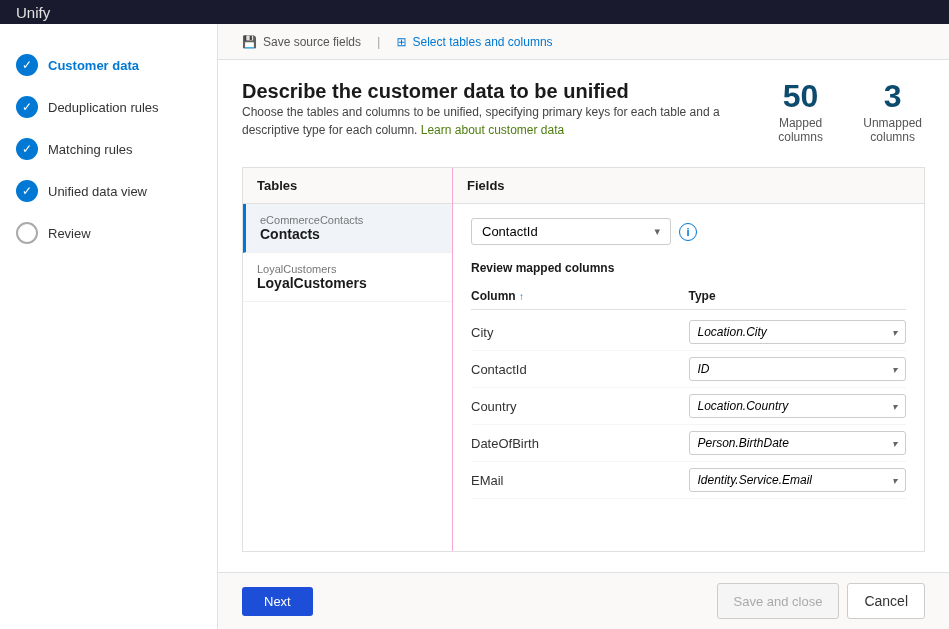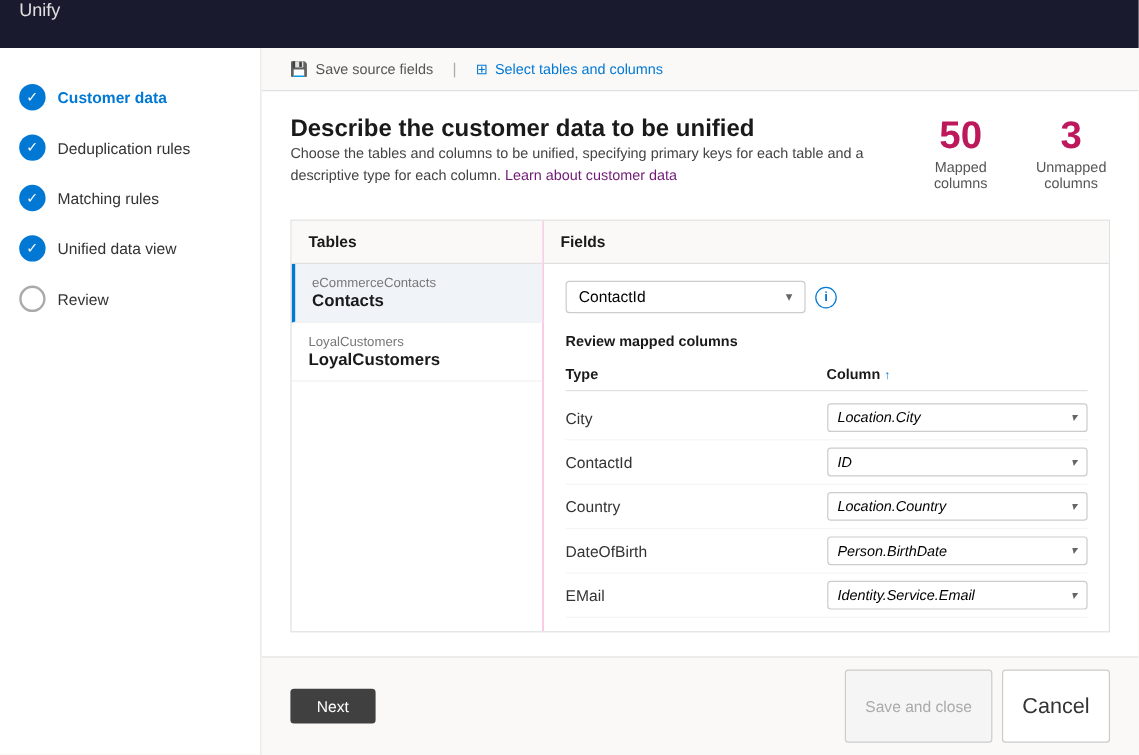--- a/index.html
+++ b/index.html
@@ -1,21 +1,21 @@
 <!DOCTYPE html>
 <html><head>
   <meta charset="utf-8">
   <style>
     * { box-sizing: border-box; margin: 0; padding: 0; }
     body { font-family: 'Segoe UI', Arial, sans-serif; font-size: 13px; background: #f3f2f1; height: 629px; width: 949px; overflow: hidden; }
 
     .app-container { display: flex; flex-direction: column; height: 629px; width: 949px; }
 
     
-    .top-bar { background: #1a1a2e; color: white; padding: 0 16px; height: 40px; display: flex; align-items: flex-start; }
+    .top-bar { background: #1a1a2e; color: white; padding: 0 16px; height: 24px; display: flex; align-items: center; }
     .top-bar-title { font-size: 15px; font-weight: 500; color: #e0e0e0; }
 
     
     .main-layout { display: flex; flex: 1; overflow: hidden; }
 
     
     .sidebar { width: 218px; background: #fff; border-right: 1px solid #e0e0e0; padding: 20px 0; flex-shrink: 0; }
     .sidebar-item { display: flex; align-items: center; padding: 10px 16px; cursor: pointer; }
     .sidebar-item.active .sidebar-label { color: #0078d4; font-weight: 600; }
     .sidebar-item .sidebar-label { color: #333; font-size: 13px; }
@@ -34,26 +34,26 @@
     .breadcrumb-separator { color: #aaa; }
 
     
     .page-content { flex: 1; padding: 20px 24px; overflow: hidden; display: flex; flex-direction: column; }
 
     
     .page-header { display: flex; align-items: flex-start; justify-content: space-between; margin-bottom: 12px; }
     .page-title { font-size: 20px; font-weight: 600; color: #1a1a1a; }
     .stats-row { display: flex; gap: 32px; align-items: flex-start; }
     .stat-item { text-align: center; }
-    .stat-number { font-size: 32px; font-weight: 700; color: #be185d; line-height: 1; }
+    .stat-number { font-size: 32px; font-weight: 700; color: #0c4a6e; line-height: 1; }
     .stat-label { font-size: 12px; color: #555; margin-top: 4px; }
 
     
     .page-desc { font-size: 12px; color: #444; line-height: 1.5; margin-bottom: 16px; }
-    .learn-link { color: #701a75; text-decoration: none; }
+    .learn-link { color: #4d7c0f; text-decoration: none; }
 
     
     .tables-fields { display: flex; flex: 1; gap: 0; border: 1px solid #e0e0e0; overflow: hidden; }
 
     
     .tables-panel { width: 210px; border-right: 1px solid #f9a8d4; flex-shrink: 0; }
     .panel-header { padding: 10px 14px; font-weight: 600; font-size: 13px; color: #1a1a1a; border-bottom: 1px solid #e0e0e0; background: #faf9f8; }
     .table-item { padding: 10px 14px; cursor: pointer; border-bottom: 1px solid #f0f0f0; }
     .table-item.selected { background: #f0f4f9; border-left: 3px solid #0078d4; }
     .table-item .table-source { font-size: 11px; color: #777; }
@@ -80,24 +80,24 @@
     .sort-arrow { color: #0078d4; font-size: 10px; }
 
     .col-row { display: flex; align-items: center; padding: 6px 0; border-bottom: 1px solid #f5f5f5; }
     .col-name-cell { flex: 1; font-size: 13px; color: #333; }
     .col-type-cell { flex: 1; }
     .type-select { border: 1px solid #ccc; border-radius: 3px; padding: 4px 8px; font-size: 12px; width: 100%; display: flex; align-items: center; justify-content: space-between; background: #fff; cursor: pointer; max-width: 220px; font-style: italic; }
     .type-select .chevron { color: #666; font-size: 10px; }
 
     
     .bottom-bar { border-top: 1px solid #e0e0e0; padding: 10px 24px; display: flex; align-items: center; justify-content: space-between; background: #faf9f8; }
-    .btn-next { background: #404040; color: white; border: none; padding: 7px 22px; border-radius: 3px; font-size: 13px; cursor: pointer; font-weight: 500; }
+    .btn-next { background: #1d4ed8; color: white; border: none; padding: 7px 22px; border-radius: 3px; font-size: 13px; cursor: pointer; font-weight: 500; }
     .btn-save { background: #fff; color: #333; border: 1px solid #ccc; padding: 7px 16px; border-radius: 3px; font-size: 13px; cursor: pointer; margin-right: 8px; }
     .btn-save:disabled { color: #aaa; background: #f5f5f5; }
-    .btn-cancel { background: #fff; color: #333; border: 1px solid #ccc; padding: 19px 16px; border-radius: 3px; font-size: 18px; cursor: pointer; }
+    .btn-cancel { background: #fff; color: #333; border: 1px solid #ccc; padding: 9px 16px; border-radius: 3px; font-size: 14px; cursor: pointer; }
     .right-btns { display: flex; gap: 0; }
   </style>
 </head>
 <body>
 
 <div class="app-container">
 
   <div class="top-bar">
     <span class="top-bar-title">Unify</span>
   </div>
@@ -193,25 +193,25 @@
                 <div class="select-box">
                   <span>ContactId</span>
                   <span class="chevron">▾</span>
                 </div>
                 <div class="info-icon">i</div>
               </div>
 
               <div class="mapped-label">Review mapped columns</div>
               <div class="columns-table">
                 <div class="col-header-row">
-                  <div class="col-header col-type">Type</div>
                   <div class="col-header col-name">
                     <span>Column</span>
                     <span class="sort-arrow"> ↑</span>
                   </div>
+                  <div class="col-header col-type">Type</div>
                 </div>
 
                 <div class="col-row">
                   <div class="col-name-cell">City</div>
                   <div class="col-type-cell">
                     <div class="type-select">
                       <span>Location.City</span>
                       <span class="chevron">▾</span>
                     </div>
                   </div>

